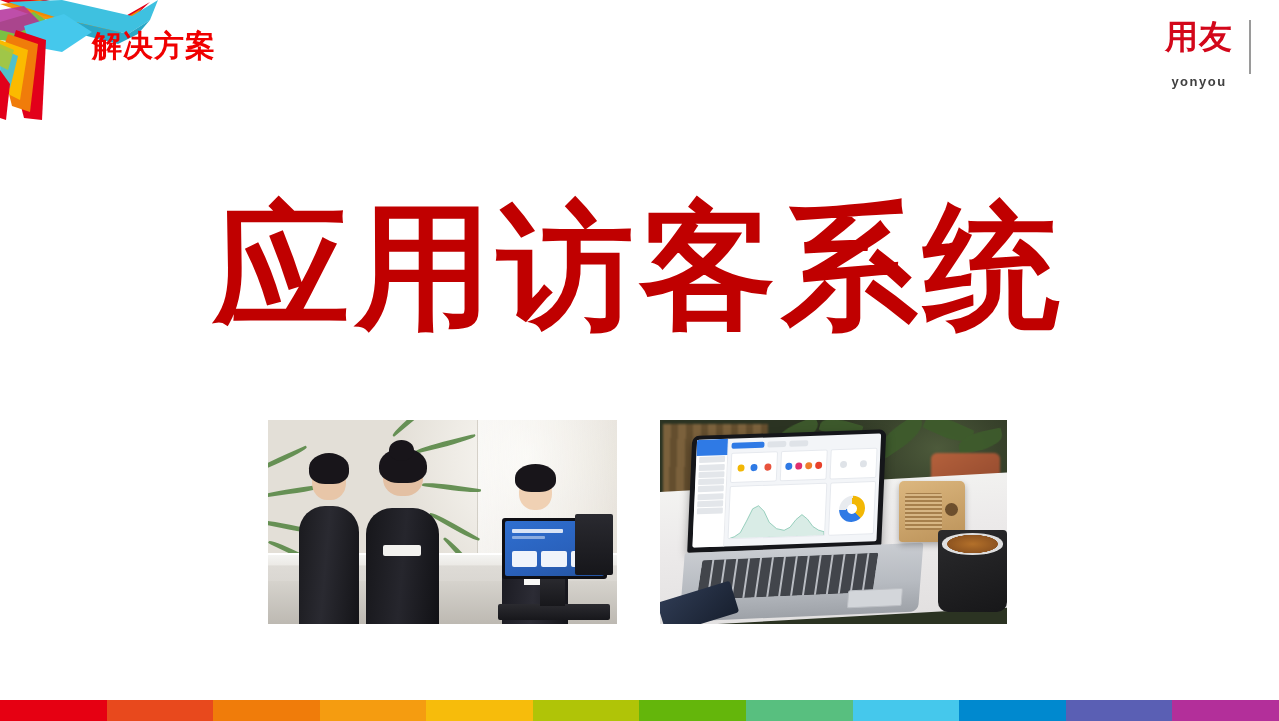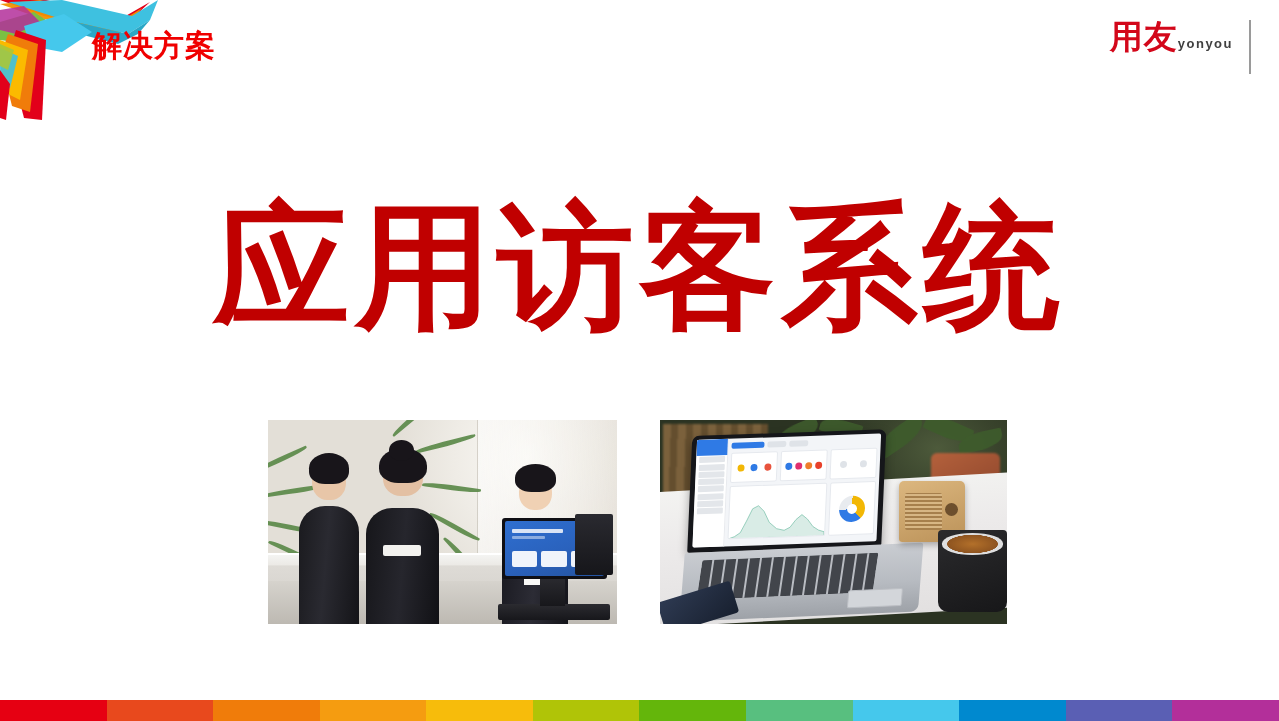--- a/index.html
+++ b/index.html
@@ -42,38 +42,38 @@
   #brand-logo {
     position: absolute;
     right: 12px;
     top: 20px;
     display: flex;
     align-items: flex-start;
     height: 62px;
   }
   .brand-block {
     display: flex;
-    flex-direction: row;
+    flex-direction: column;
     align-items: center;
     justify-content: flex-start;
   }
   .brand-cn {
     font-size: 33px;
     font-weight: bold;
     color: #d3071a;
     line-height: 1.05;
     letter-spacing: 1px;
     white-space: nowrap;
   }
   .brand-en {
     font-size: 13px;
     font-weight: bold;
     color: #404040;
     letter-spacing: 1.5px;
-    margin-top: 12px;
+    margin-top: 19px;
     white-space: nowrap;
   }
   .brand-en.serifed {
     font-family: "Liberation Serif", serif;
     font-weight: normal;
     font-size: 15px;
     letter-spacing: 0.5px;
   }
   #brand-divider {
     width: 2px;

